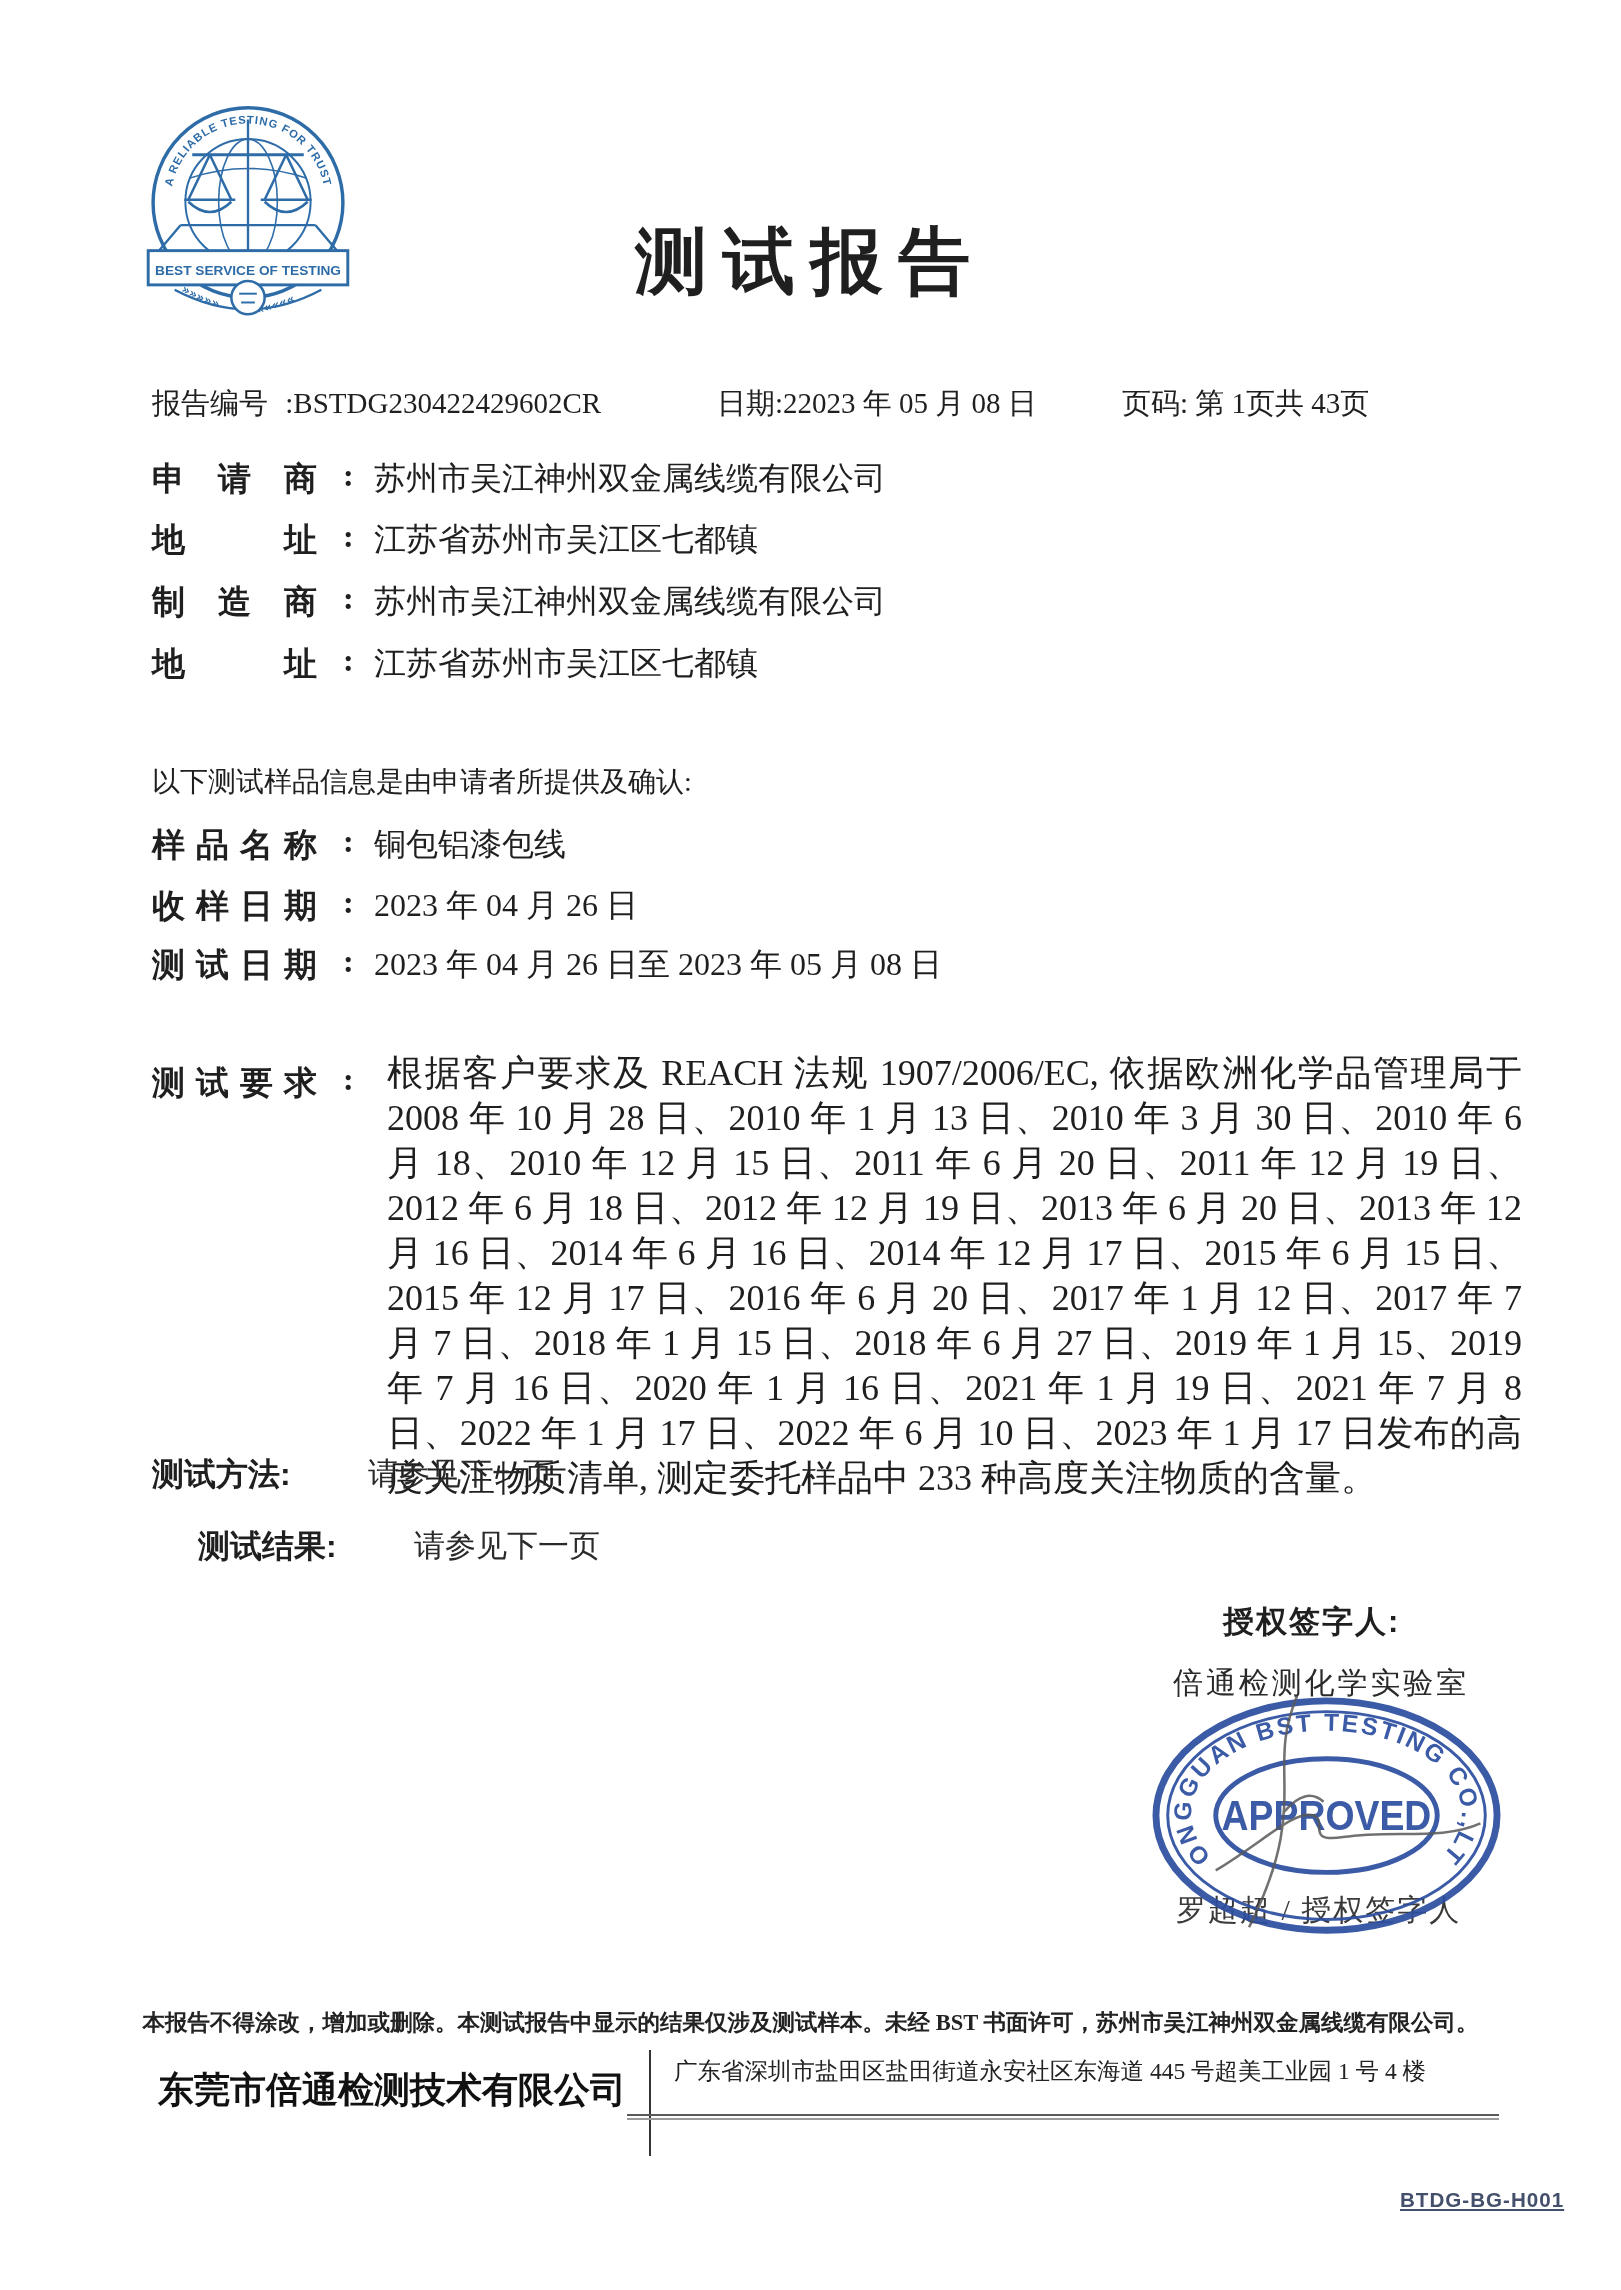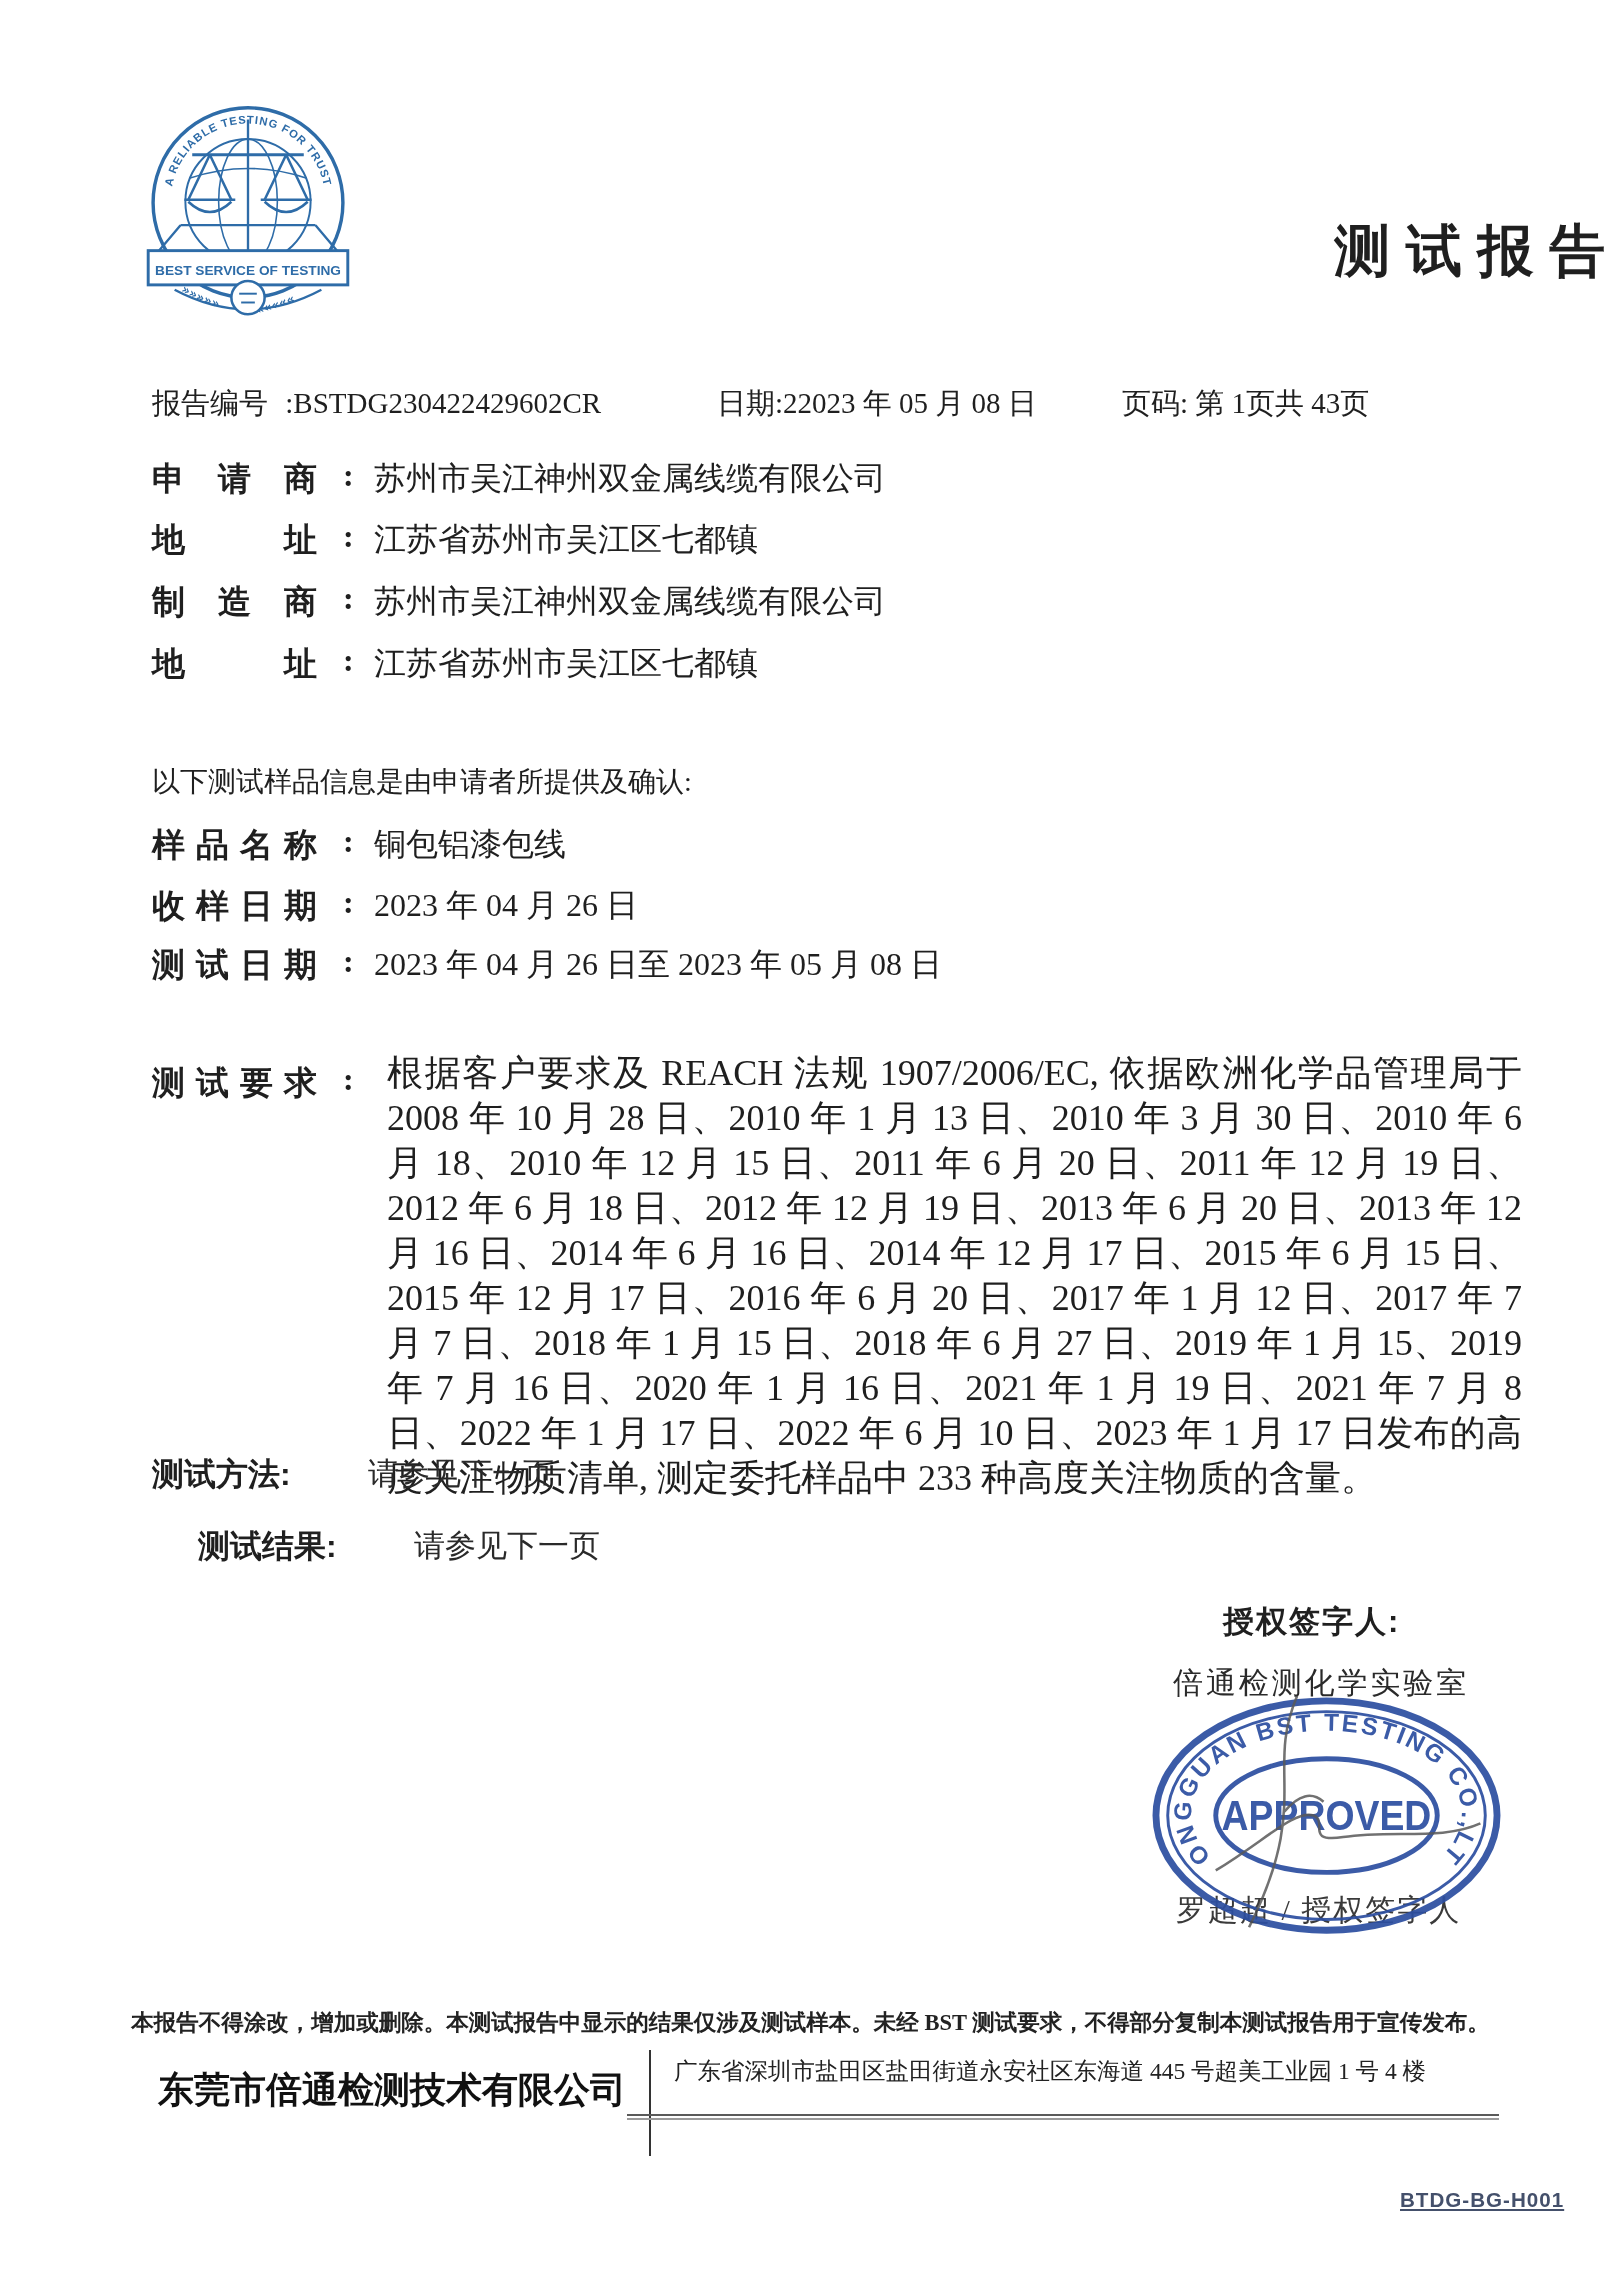--- a/index.html
+++ b/index.html
@@ -4,22 +4,22 @@
 <style>
   html,body{margin:0;padding:0;background:#e8e8e8;}
   .page{
     position:relative;width:1621px;height:2291px;background:#ffffff;
     margin:0 auto;overflow:hidden;
     font-family:"Liberation Serif","DejaVu Serif",serif;color:#1f1f1f;
   }
   .abs{position:absolute;}
   
   .title{
-    top:214px;left:0;width:100%;text-align:right;
-    font-size:56px;font-weight:700;letter-spacing:15.7px;
+    top:214px;left:0;width:100%;text-align:center;
+    font-size:72px;font-weight:700;letter-spacing:15.7px;
     font-family:"Liberation Serif","DejaVu Serif",serif;
   }
   .meta{top:384px;font-size:29px;white-space:nowrap;}
   
   .row{left:0;width:100%;height:45px;}
   .flabel{
     left:152px;width:165px;display:inline-block;
     font-family:"Liberation Sans","DejaVu Sans",sans-serif;
     font-weight:700;font-size:33px;
     text-align:justify;text-align-last:justify;white-space:normal;
@@ -197,21 +197,21 @@
 
         <g stroke="#4c4c4c" stroke-width="2.6" opacity="0.85">
           <path d="M153 2 C 120 80, 168 110, 104 238"></path>
           <path d="M70 180 C 120 150, 150 118, 170 124 C 185 130, 160 152, 200 146 C 250 138, 300 150, 340 132"></path>
           <path d="M140 120 q 22 -26 40 -10"></path>
         </g>
       </g>
     </svg>
   </div>
 
-  <div class="abs disclaimer">本报告不得涂改，增加或删除。本测试报告中显示的结果仅涉及测试样本。未经 BST 测试要求，不得部分复制本测试报告用于宣传发布。</div>
+  <div class="abs disclaimer">本报告不得涂改，增加或删除。本测试报告中显示的结果仅涉及测试样本。未经 BST 书面许可，苏州市吴江神州双金属线缆有限公司。</div>
 
   <div class="abs company">东莞市倍通检测技术有限公司</div>
   <div class="abs vline"></div>
   <div class="abs addr1">广东省深圳市盐田区盐田街道永安社区东海道 445 号超美工业园 1 号 4 楼</div>
   <div class="abs hline"></div>
   <div class="abs doccode">BTDG-BG-H001</div>
 
 </div>
 
 

